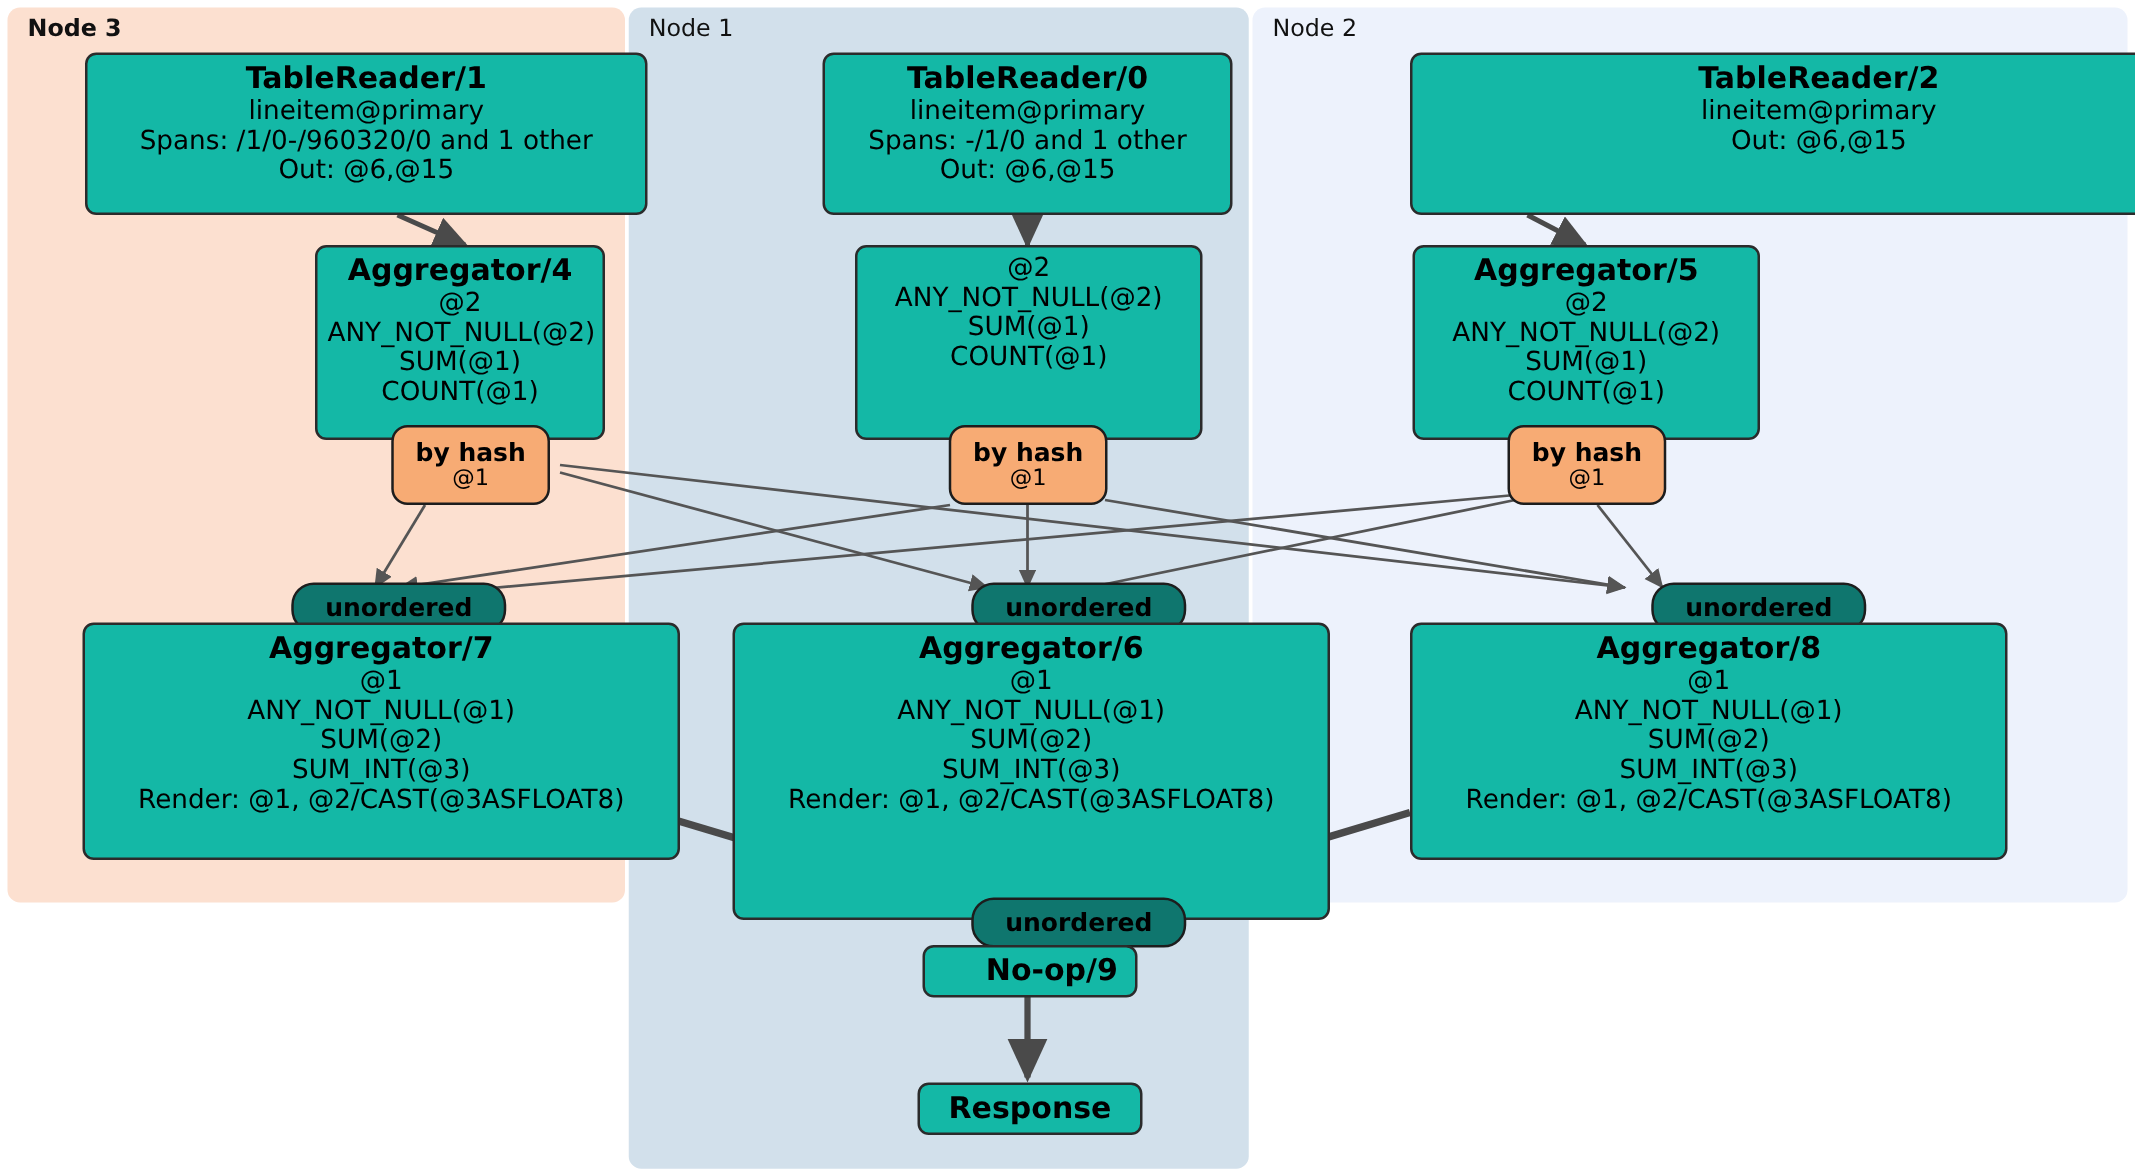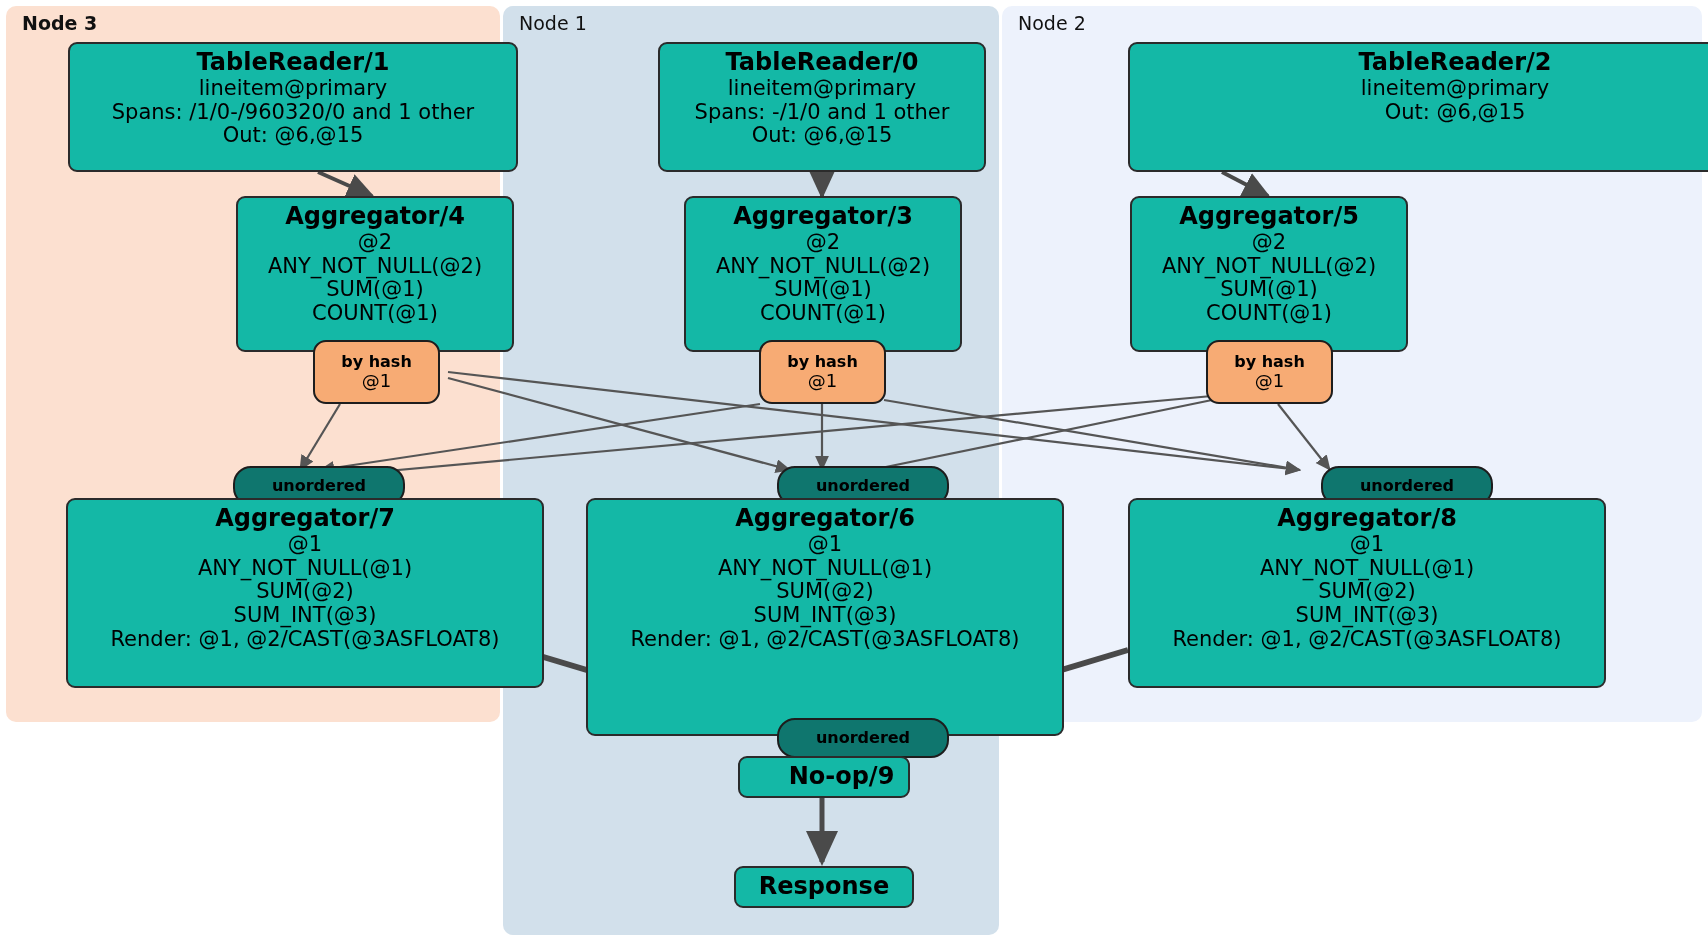--- a/index.html
+++ b/index.html
@@ -35,21 +35,21 @@
     position:absolute;box-sizing:border-box;
     border:2px solid #1d1d1d;text-align:center;color:#000;
     display:flex;flex-direction:column;justify-content:center;align-items:center;
   }
   .badge-hash{
     background:#f7ab74;border-radius:13px;
   }
   .badge-unordered{
     background:#0f766e;border-radius:18px;margin-left:37px;
   }
-  .badge-title{font-weight:bold;font-size:16px;line-height:1.1;white-space:nowrap;}
+  .badge-title{font-weight:bold;font-size:20px;line-height:1.1;white-space:nowrap;}
   .badge-sub{font-size:18px;line-height:1.1;white-space:nowrap;}
 </style>
 </head>
 <body>
 
 <div id="stage">
 
   <div class="node-panel" id="panel-node3" style="left: 6px; top: 6px; width: 494px; height: 716px; background: rgb(252, 224, 208);"></div>
   <div class="node-panel" id="panel-node1" style="left: 503px; top: 6px; width: 496px; height: 929px; background: rgb(210, 224, 235);"></div>
   <div class="node-panel" id="panel-node2" style="left: 1002px; top: 6px; width: 700px; height: 716px; background: rgb(237, 242, 252);"></div>
@@ -104,30 +104,29 @@
     <div class="op-line">Spans: -/1/0 and 1 other</div>
     <div class="op-line">Out: @6,@15</div>
   </div>
 
   <div class="op-box" id="box-tr2" style="left:1128px;top:42px;width:654px;height:130px;">
     <div class="op-title">TableReader/2</div>
     <div class="op-line">lineitem@primary</div>
     <div class="op-line">Out: @6,@15</div>
   </div>
 
-  <div class="op-box" id="box-agg4" style="left:236px;top:196px;width:278px;height:156px;">
+  <div class="op-box" id="box-agg4" style="left:252px;top:196px;width:232px;height:156px;">
     <div class="op-title">Aggregator/4</div>
     <div class="op-line">@2</div>
     <div class="op-line">ANY_NOT_NULL(@2)</div>
     <div class="op-line">SUM(@1)</div>
     <div class="op-line">COUNT(@1)</div>
   </div>
 
   <div class="op-box" id="box-agg3" style="left:684px;top:196px;width:278px;height:156px;">
-    <div class="op-title">Aggregator/3</div>
     <div class="op-line">@2</div>
     <div class="op-line">ANY_NOT_NULL(@2)</div>
     <div class="op-line">SUM(@1)</div>
     <div class="op-line">COUNT(@1)</div>
   </div>
 
   <div class="op-box" id="box-agg5" style="left:1130px;top:196px;width:278px;height:156px;">
     <div class="op-title">Aggregator/5</div>
     <div class="op-line">@2</div>
     <div class="op-line">ANY_NOT_NULL(@2)</div>

